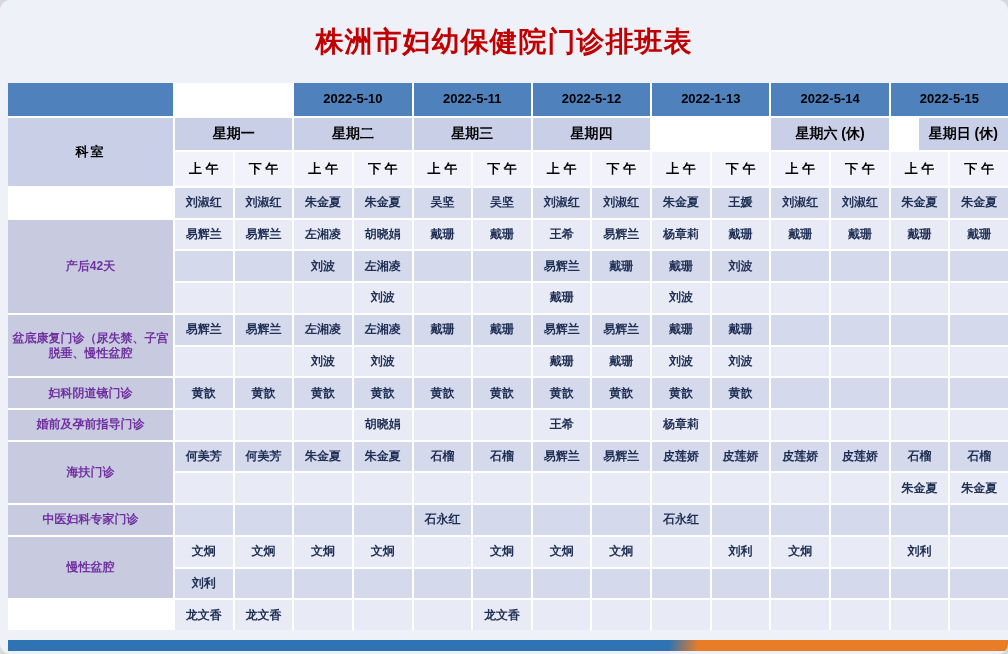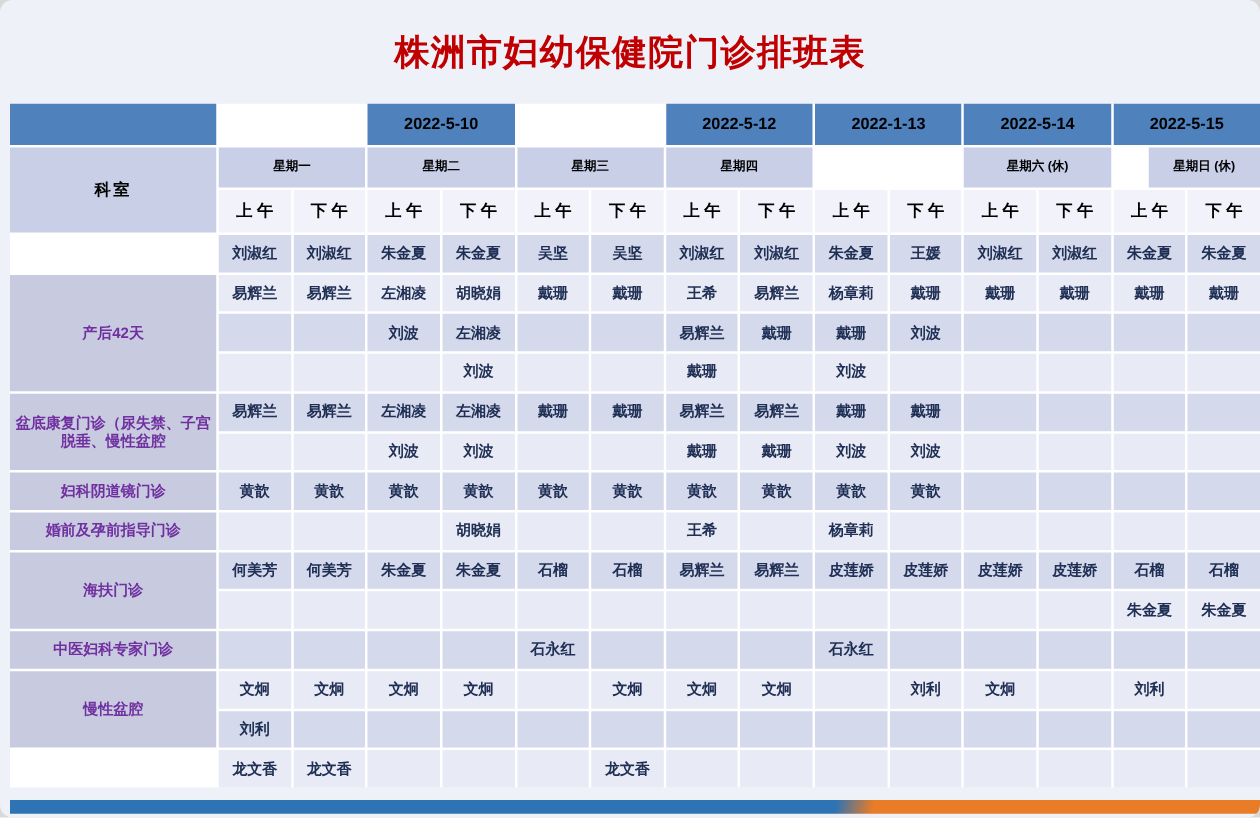--- a/index.html
+++ b/index.html
@@ -45,21 +45,21 @@
     align-items: center;
     justify-content: center;
     text-align: center;
     font-weight: bold;
     font-size: 12px;
     color: var(--name-text, #203055);
     line-height: 1.25;
     overflow: hidden;
   }
   .blue   { background: var(--header-blue, #4f81bd); color: #000000; font-size: 13px; }
-  .weekday{ background: var(--weekday-bg, #c8cfe7); color: #000000; font-size: 10px; }
+  .weekday{ background: var(--weekday-bg, #c8cfe7); color: #000000; font-size: 14px; }
   .ampm   { background: var(--ampm-bg, #f2f3fa); color: #000000; font-size: 13px; }
   .dept-head { background: var(--weekday-bg, #c8cfe7); color: #000000; font-size: 13px; letter-spacing: 2px; }
   .dept   { background: var(--dept-bg, #c8cbe0); color: var(--dept-text, #7030a0); padding: 0 4px; }
   .dark   { background: var(--stripe-dark, #d4d9ec); }
   .light  { background: var(--stripe-light, #e8eaf5); }
   .footer {
     position: absolute;
     left: 8px;
     right: 0;
     bottom: 3px;
@@ -74,28 +74,29 @@
 </head>
 <body>
 
 <div class="page">
   <div class="title-wrap">
     <div class="title">株洲市妇幼保健院门诊排班表</div>
   </div>
   <div class="grid" id="grid">
       <div class="cell blue" style="grid-area: 1 / 1;"></div>
       <div class="cell blue" style="grid-area: 1 / 4 / auto / span 2;">2022-5-10</div>
+      <div class="cell blue" style="grid-area: 1 / 6 / auto / span 2;">2022-5-11</div>
       <div class="cell blue" style="grid-area: 1 / 8 / auto / span 2;">2022-5-12</div>
       <div class="cell blue" style="grid-area: 1 / 10 / auto / span 2;">2022-1-13</div>
       <div class="cell blue" style="grid-area: 1 / 12 / auto / span 2;">2022-5-14</div>
       <div class="cell blue" style="grid-area: 1 / 14 / auto / span 2;">2022-5-15</div>
       <div class="cell dept-head" style="grid-area: 2 / 1 / span 2;">科室</div>
       <div class="cell weekday" style="grid-area: 2 / 2 / auto / span 2;">星期一</div>
       <div class="cell weekday" style="grid-area: 2 / 4 / auto / span 2;">星期二</div>
-      <div class="cell weekday" style="grid-area: 2 / 6 / auto / span 2;">星期三</div>
+      <div class="cell weekday" style="grid-area: 2 / 6 / auto / span 2; font-family: Liberation Serif, serif;">星期三</div>
       <div class="cell weekday" style="grid-area: 2 / 8 / auto / span 2;">星期四</div>
       <div class="cell weekday" style="grid-area: 2 / 12 / auto / span 2;">星期六 (休)</div>
       <div class="cell weekday" style="grid-area: 2 / 14 / auto / span 2; margin-left: 28px;">星期日 (休)</div>
       <div class="cell ampm" style="grid-area: 3 / 2;">上 午</div>
       <div class="cell ampm" style="grid-area: 3 / 3;">下 午</div>
       <div class="cell ampm" style="grid-area: 3 / 4;">上 午</div>
       <div class="cell ampm" style="grid-area: 3 / 5;">下 午</div>
       <div class="cell ampm" style="grid-area: 3 / 6;">上 午</div>
       <div class="cell ampm" style="grid-area: 3 / 7;">下 午</div>
       <div class="cell ampm" style="grid-area: 3 / 8;">上 午</div>

